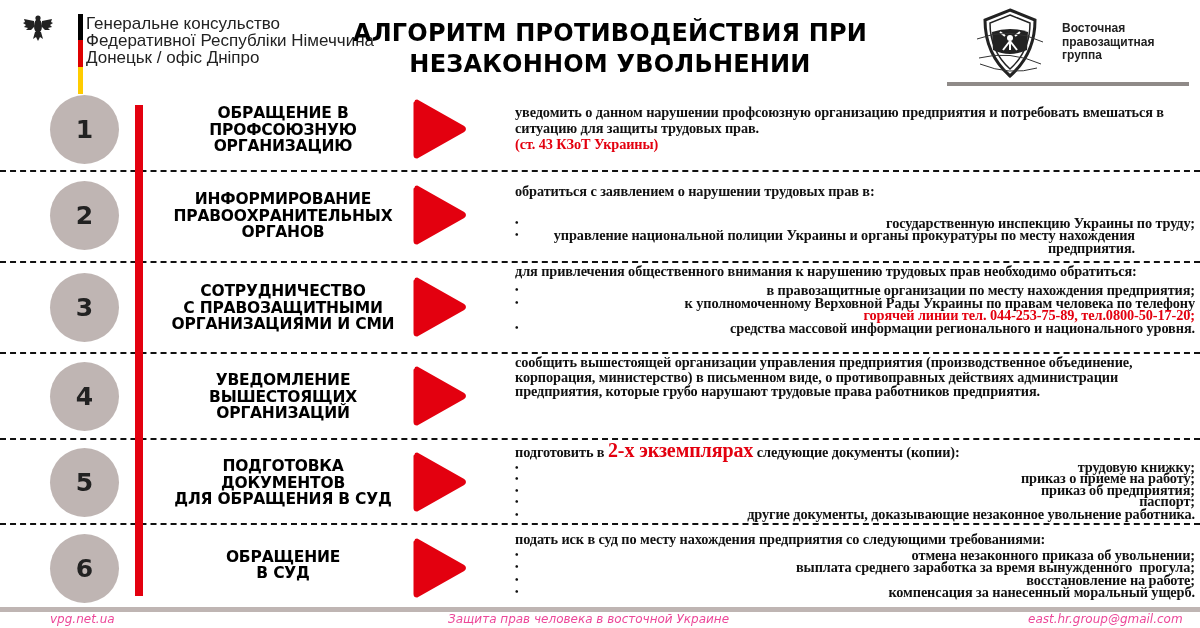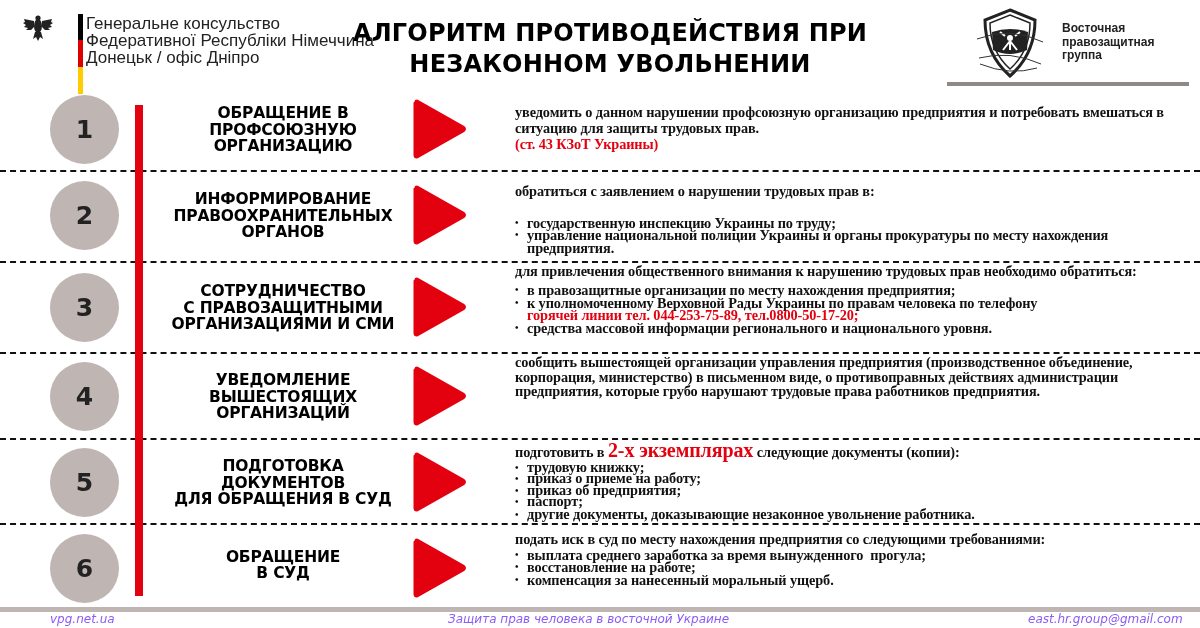--- a/index.html
+++ b/index.html
@@ -34,28 +34,28 @@
   .step-title { position: absolute; left: 148px; width: 270px; text-align: center;
     font-family: "DejaVu Sans", sans-serif; font-weight: bold; font-size: 15.5px; line-height: 16.5px;
     color: #000; letter-spacing: -0.2px; display: flex; flex-direction: column; justify-content: center; }
 
   .arrow { position: absolute; left: 413px; width: 54px; height: 60px; }
 
   .step-desc { position: absolute; left: 515px; width: 680px; font-family: "Liberation Serif", serif;
     font-weight: bold; font-size: 14.3px; line-height: 14.5px; color: #111; letter-spacing: -0.1px; }
   .step-desc .red { color: #e3000f; }
   .step-desc .lead { display: block; }
-  .step-desc ul { list-style: none; }
+  .step-desc ul { list-style: none; text-align: right; }
   .step-desc li { position: relative; padding-left: 12px; line-height: 12.5px; }
   .step-desc li::before { content: "•"; position: absolute; left: 0; top: 0; font-size: 10px; }
 
   
   .footer-bar { position: absolute; left: 0; top: 607px; width: 1200px; height: 5px; background: #bfb5b3; }
   .footer-text { position: absolute; top: 612px; font-family: "DejaVu Sans", sans-serif; font-style: italic;
-    font-size: 12px; color: #8b5cf6; white-space: nowrap; }
+    font-size: 12px; color: #ec4899; white-space: nowrap; }
 </style>
 </head>
 <body>
 
 <div class="consulate">
   <svg class="eagle" viewBox="0 0 32 32">
     <g fill="#222">
       <ellipse cx="16" cy="14" rx="4" ry="7"></ellipse>
       <circle cx="16" cy="6" r="2.6"></circle>
       <path d="M12 9 L2 7 L3 10 L1 11 L4 13 L2 15 L6 16 L4 18 L9 18 L12 15 Z"></path>
@@ -202,20 +202,21 @@
   <div class="step-title" style="top:545px;height:40px">
     <div>ОБРАЩЕНИЕ</div>
     <div>В СУД</div>
   </div>
   <svg class="arrow" style="top:538px" viewBox="0 0 54 60">
     <path d="M4 4 Q2 2 4 2 L50 28 Q53 30 50 32 L4 58 Q2 58 2 56 L2 4 Z" fill="#e3000f" stroke="#e3000f" stroke-width="3" stroke-linejoin="round"></path>
   </svg>
   <div class="step-desc" style="top:532px">
     <span class="lead" style="margin-bottom:2px">подать иск в суд по месту нахождения предприятия со следующими требованиями:</span>
     <ul>
+      <li>отмена незаконного приказа об увольнении;</li>
       <li style="white-space:pre">выплата среднего заработка за время вынужденного  прогула;</li>
       <li>восстановление на работе;</li>
       <li>компенсация за нанесенный моральный ущерб.</li>
     </ul>
   </div>
 </div>
 
 <div class="footer-bar"></div>
 <div class="footer-text" style="left:50px">vpg.net.ua</div>
 <div class="footer-text" style="left:448px">Защита прав человека в восточной Украине</div>

